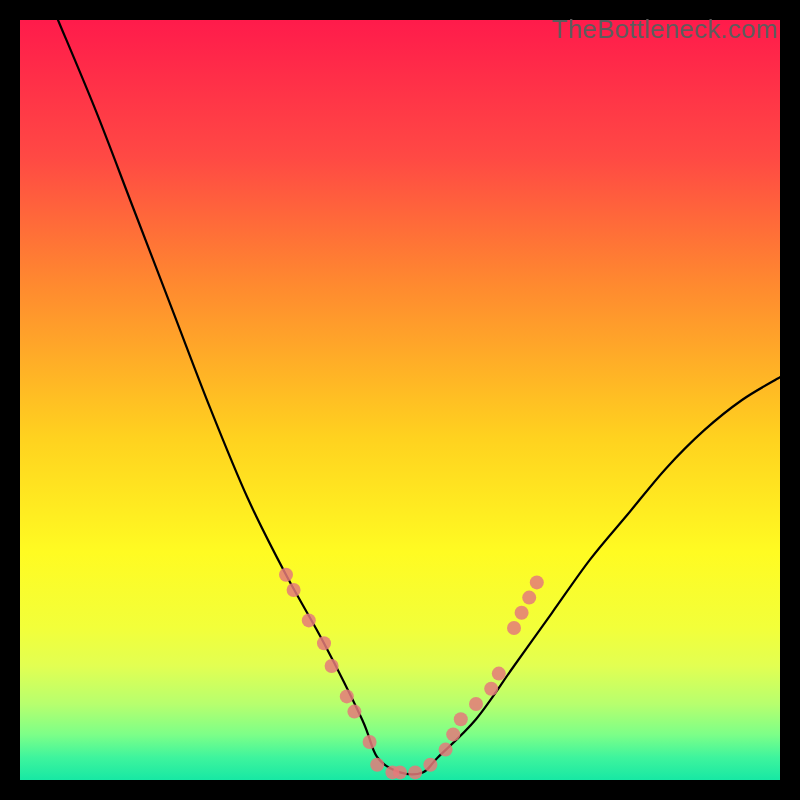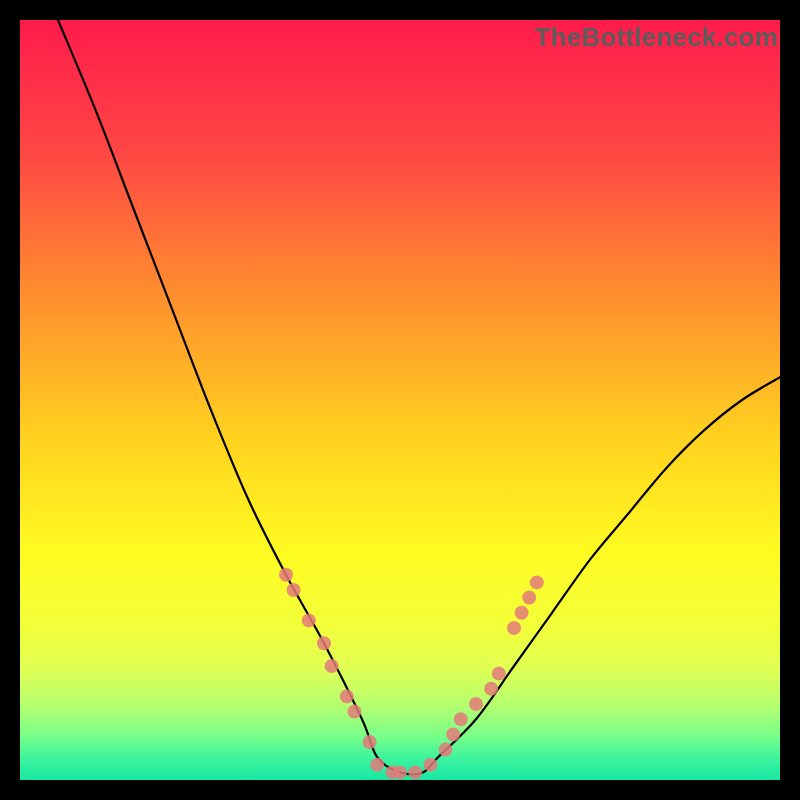--- a/index.html
+++ b/index.html
@@ -21,25 +21,25 @@
   }
   .gradient {
     position: absolute;
     left: 0;
     top: 0;
     width: 100%;
     height: 100%;
   }
   .watermark {
     position: absolute;
-    top: 22px;
+    top: 14px;
     right: 22px;
     color: #5c5c5c;
     font-size: 26px;
-    font-weight: 700;
+    font-weight: 400;
     letter-spacing: 0.2px;
   }
   svg.curve {
     position: absolute;
     left: 0;
     top: 0;
     width: 100%;
     height: 100%;
     pointer-events: none;
   }

